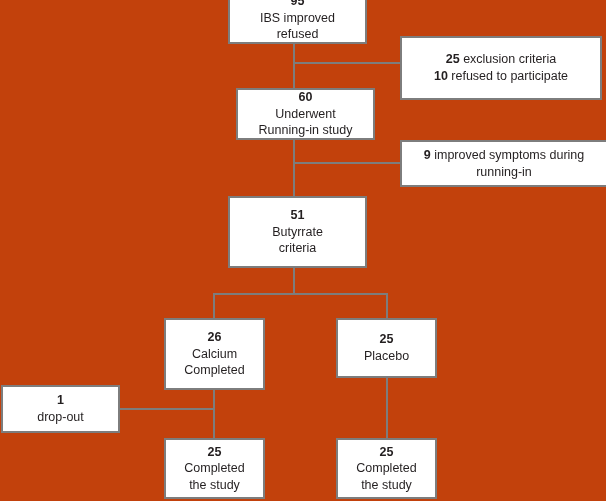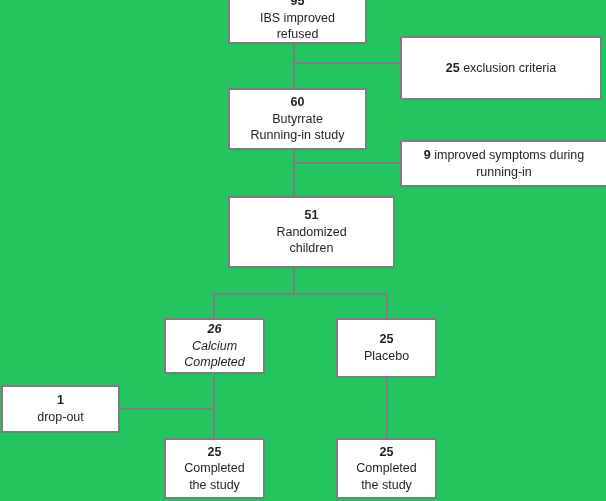--- a/index.html
+++ b/index.html
@@ -4,21 +4,21 @@
 <style>
   html, body {
     margin: 0;
     padding: 0;
     background: #ffffff;
   }
   #flow-root {
     position: relative;
     width: 606px;
     height: 501px;
-    background: #22c55e;
+    background: #c2410c;
     overflow: hidden;
     font-family: "Liberation Sans", sans-serif;
     color: #231f20;
   }
 
   
   .node {
     position: absolute;
     box-sizing: border-box;
     border: 2px solid #7d7d7d;
@@ -89,40 +89,41 @@
   <div class="edge v" style="left:386px; top:377px; height:62px;"></div>
 
   <div class="node" style="left:228px; top:-8px; width:139px; height:52px;">
     <span class="num ln">95</span>
     <span class="ln">IBS improved</span>
     <span class="ln">refused</span>
   </div>
 
   <div class="node side" style="left:400px; top:36px; width:202px; height:64px;">
     <span class="row"><b>25</b><span> exclusion criteria</span></span>
+    <span class="row"><b>10</b><span> refused to participate</span></span>
   </div>
 
-  <div class="node" style="left:228px; top:88px; width:139px; height:62px;text-align:center;">
+  <div class="node" style="left:236px; top:88px; width:139px; height:52px;text-align:center;">
     <span class="num ln">60</span>
-    <span class="ln">Butyrrate</span>
+    <span class="ln">Underwent</span>
     <span class="ln">Running-in study</span>
   </div>
 
   <div class="node side" style="left:400px; top:140px; width:208px; height:47px;">
     <span class="row"><b>9</b><span> improved symptoms during</span></span>
     <span class="row">running-in</span>
   </div>
 
-  <div class="node" style="left:228px; top:196px; width:167px; height:72px;">
+  <div class="node" style="left:228px; top:196px; width:139px; height:72px;">
     <span class="num ln">51</span>
-    <span class="ln">Randomized</span>
-    <span class="ln">children</span>
+    <span class="ln">Butyrrate</span>
+    <span class="ln">criteria</span>
   </div>
 
-  <div class="node" style="left:164px; top:318px; width:101px; height:56px;font-style:italic;">
+  <div class="node" style="left:164px; top:318px; width:101px; height:72px;">
     <span class="num ln">26</span>
     <span class="ln">Calcium</span>
     <span class="ln">Completed</span>
   </div>
 
   <div class="node" style="left:336px; top:318px; width:101px; height:60px;">
     <span class="num ln">25</span>
     <span class="ln">Placebo</span>
   </div>
 

